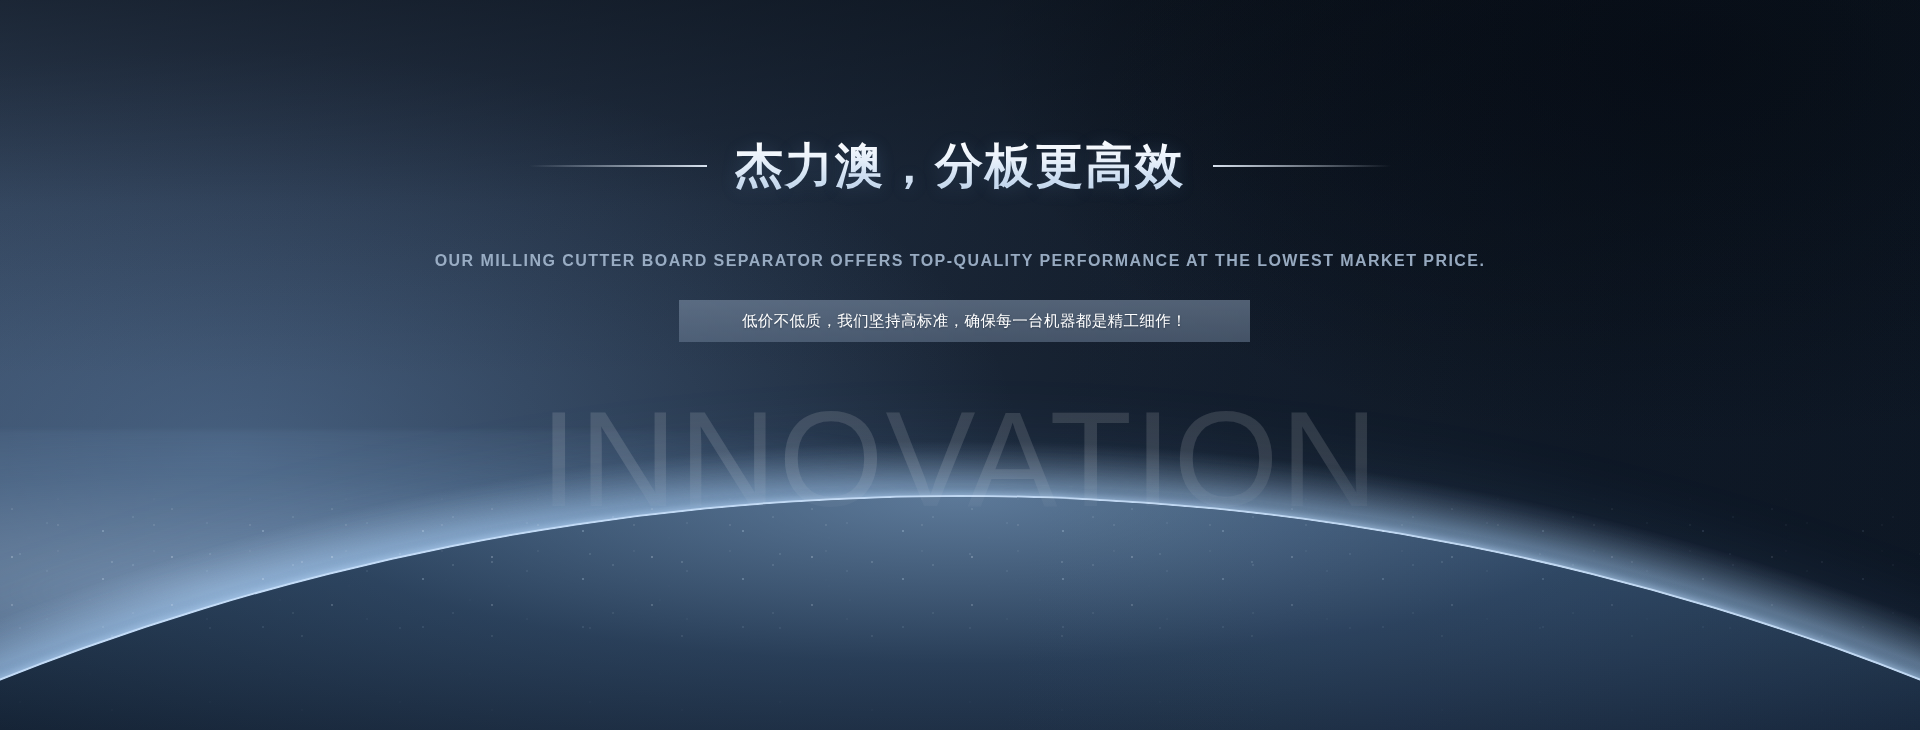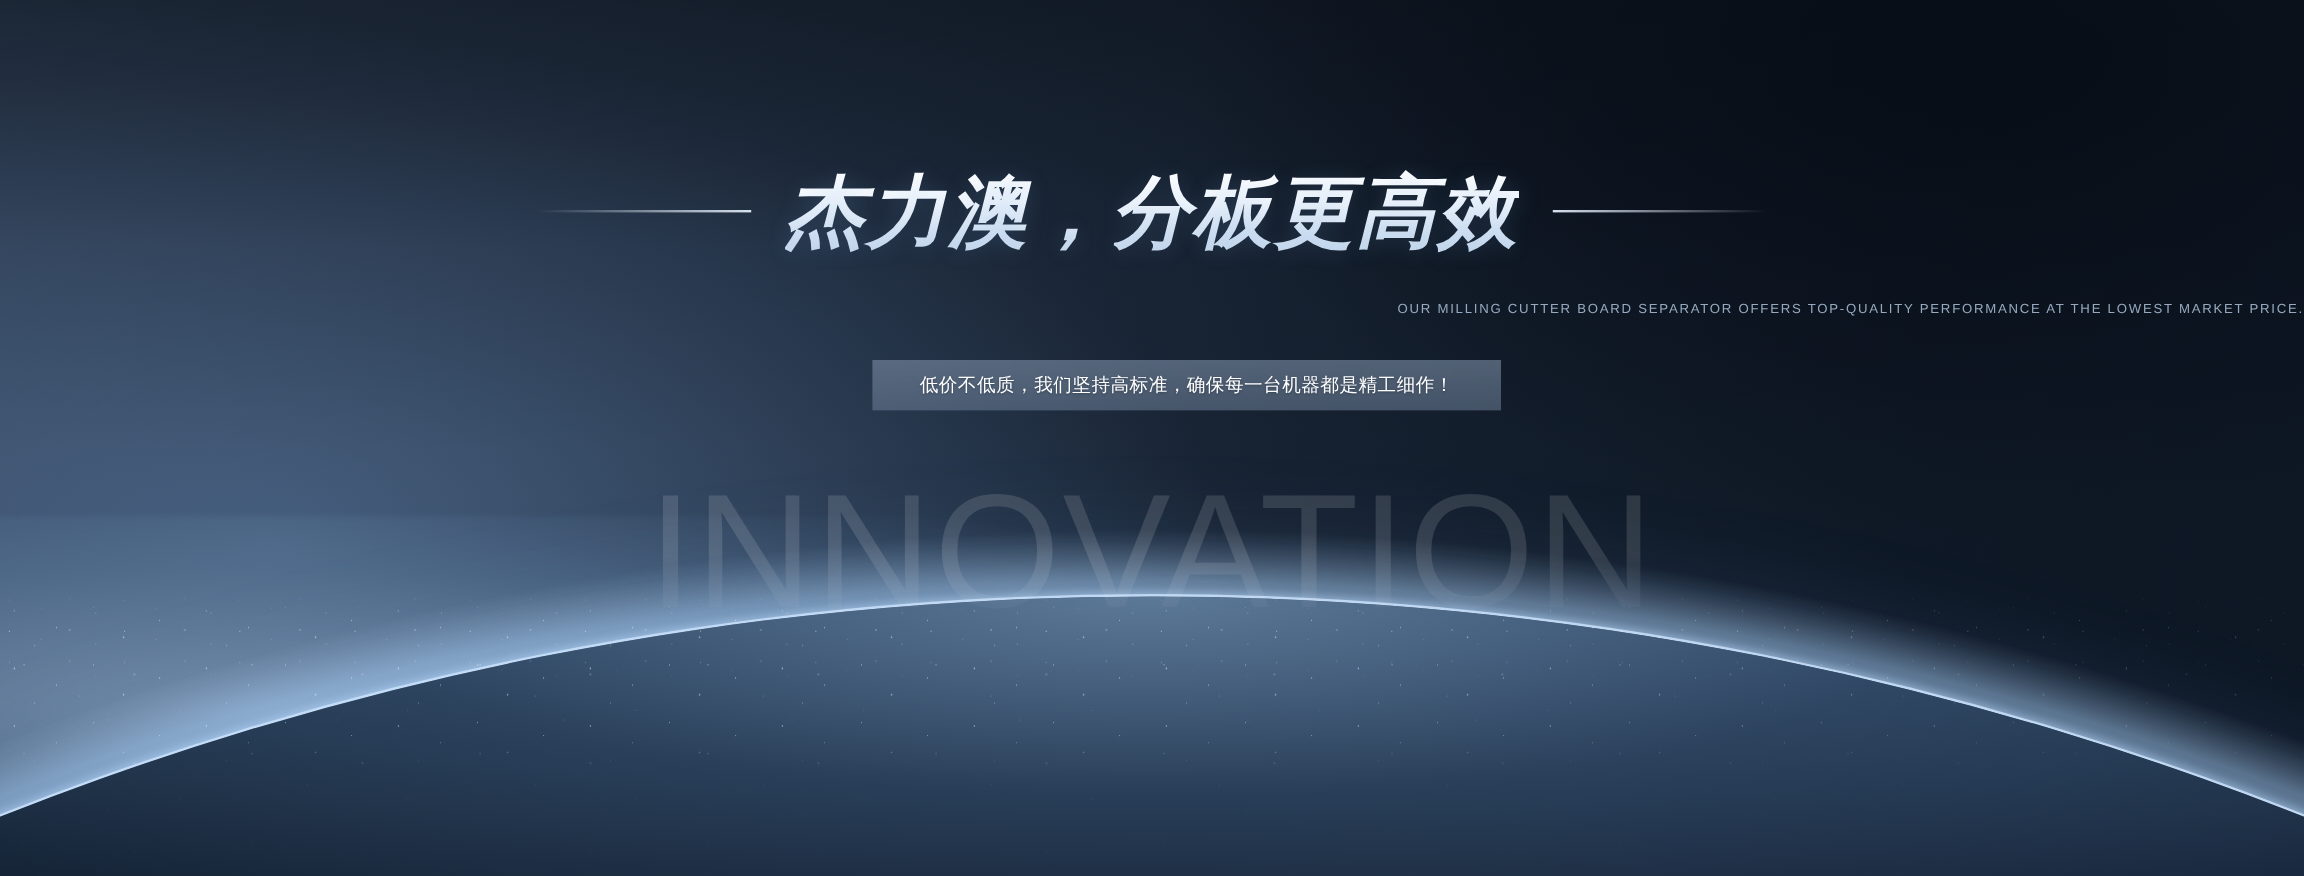--- a/index.html
+++ b/index.html
@@ -115,45 +115,43 @@
 
   .title-row {
     position:absolute; left:0; right:0; top:140px;
     display:flex; align-items:center; justify-content:center; gap:28px;
   }
   .rule { width:178px; height:2px; }
   .rule-left  { background:linear-gradient(90deg, rgba(226,236,248,0) 0%, rgba(226,236,248,0.95) 100%); }
   .rule-right { background:linear-gradient(90deg, rgba(226,236,248,0.95) 0%, rgba(226,236,248,0) 100%); }
 
   .headline {
-    font-size:66px; font-weight:700; line-height:1.1;
+    font-size:48px; font-weight:700; line-height:1.1;
     letter-spacing:2px; white-space:nowrap;
     background:linear-gradient(180deg, #ffffff 0%, #f4f8fd 38%, #d5e3f3 72%, #c2d5ea 100%);
     -webkit-background-clip:text; background-clip:text;
     -webkit-text-fill-color:transparent; color:transparent;
     text-shadow:0 2px 18px rgba(120,170,225,0.18);
-    font-style:italic;
   }
 
   .subtitle {
     position:absolute; left:0; right:0; top:252px;
-    text-align:right;
-    font-size:11px; font-weight:400;
+    text-align:center;
+    font-size:16px; font-weight:700;
     letter-spacing:1.45px;
     color:rgba(163,182,205,0.92);
     white-space:nowrap;
   }
 
   .banner {
     position:absolute; left:679px; top:300px;
-    width:524px; height:42px;
+    width:571px; height:42px;
     display:flex; align-items:center; justify-content:center;
     background:linear-gradient(180deg, rgba(122,140,163,0.62) 0%, rgba(104,122,146,0.58) 100%);
     backdrop-filter:blur(1px);
-    margin-left:48px;
   }
   .banner-text {
     font-size:15.5px; font-weight:400; letter-spacing:0.4px;
     color:#ffffff; white-space:nowrap;
     text-shadow:0 1px 2px rgba(10,18,30,0.35);
   }
 </style>
 </head>
 <body>
 

